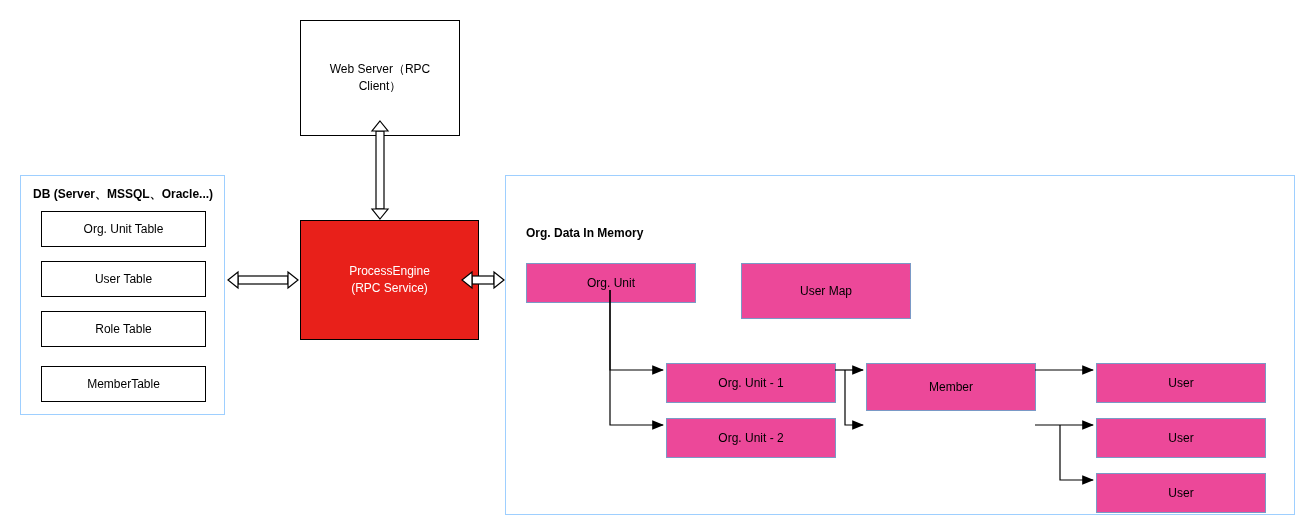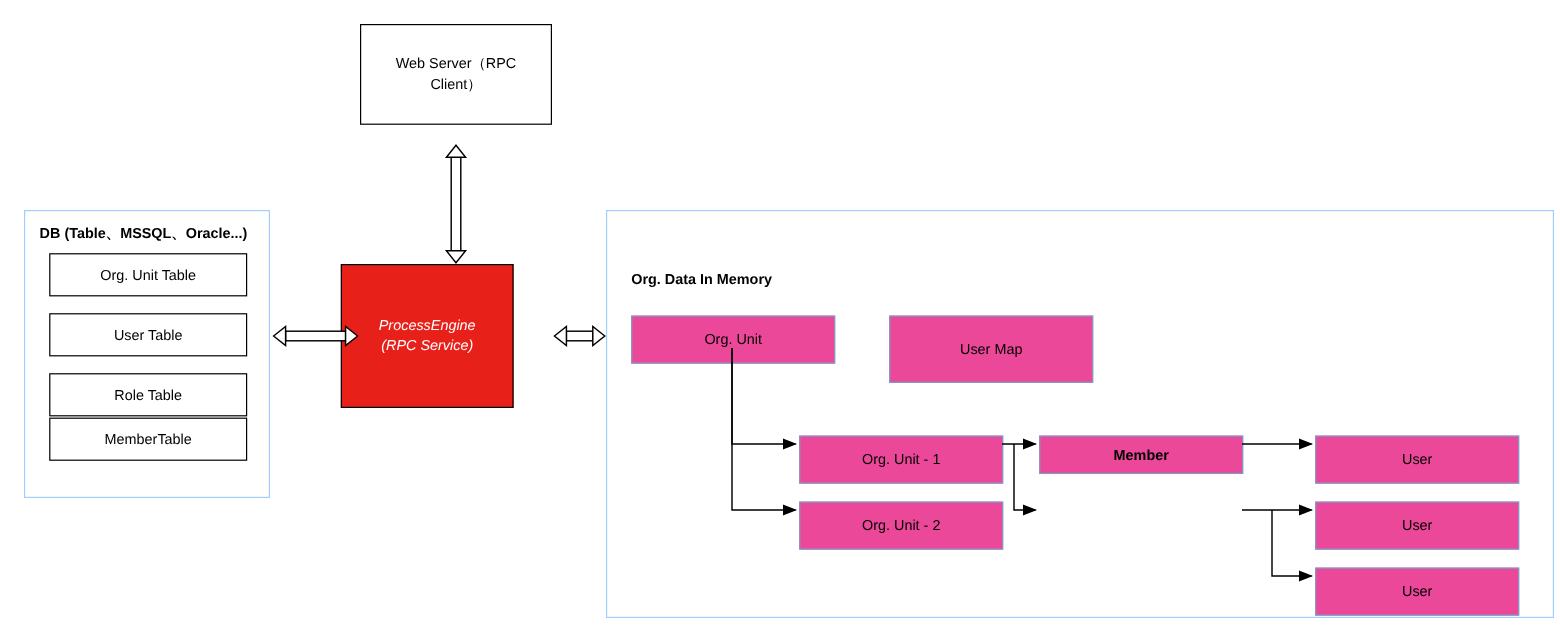--- a/index.html
+++ b/index.html
@@ -53,42 +53,42 @@
     left: 0; top: 0;
     width: 1300px; height: 525px;
     pointer-events: none;
   }
 </style>
 </head>
 <body>
 
 <div class="canvas">
 
-  <div class="box" style="left:300px; top:20px; width:160px; height:84px; padding:0 8px;">
+  <div class="box" style="left:300px; top:20px; width:160px; height:116px; padding:0 8px;">
     <span>Web Server（RPC Client）</span>
   </div>
 
   <div class="panel" style="left:20px; top:175px; width:205px; height:240px;">
-    <div class="panel-title" style="left:12px; top:10px;">DB (Table、MSSQL、Oracle...)</div>
+    <div class="panel-title" style="left:12px; top:10px;">DB (Server、MSSQL、Oracle...)</div>
 
     <div class="box bold" style="left:20px; top:35px; width:165px; height:36px;">
       <span>Org. Unit Table</span>
     </div>
     <div class="box bold" style="left:20px; top:85px; width:165px; height:36px;">
       <span>User Table</span>
     </div>
     <div class="box bold" style="left:20px; top:135px; width:165px; height:36px;">
       <span>Role Table</span>
     </div>
-    <div class="box bold" style="left:20px; top:172px; width:165px; height:36px;">
+    <div class="box bold" style="left:20px; top:190px; width:165px; height:36px;">
       <span>MemberTable</span>
     </div>
   </div>
 
-  <div class="box red" style="left:284px; top:220px; width:144px; height:120px; line-height:1.4;font-style:italic;">
+  <div class="box red" style="left:300px; top:220px; width:179px; height:120px; line-height:1.4;">
     <div>
       <span>ProcessEngine</span><br>
       <span>(RPC Service)</span>
     </div>
   </div>
 
   <div class="panel" style="left:505px; top:175px; width:790px; height:340px;">
 
 
     <div class="panel-title" style="left:20px; top:50px;">Org. Data In Memory</div>
@@ -102,21 +102,21 @@
     </div>
 
     <div class="box blue-node" style="left:160px; top:175px; width:170px; height:40px;">
       <span>Org. Unit - 1</span>
     </div>
 
     <div class="box blue-node" style="left:160px; top:230px; width:170px; height:40px;">
       <span>Org. Unit - 2</span>
     </div>
 
-    <div class="box blue-node" style="left:360px; top:175px; width:170px; height:32px;font-weight:bold;">
+    <div class="box blue-node" style="left:360px; top:175px; width:170px; height:48px;">
       <span>Member</span>
     </div>
 
 
     <div class="box blue-node" style="left:590px; top:175px; width:170px; height:40px;">
       <span>User</span>
     </div>
 
     <div class="box blue-node" style="left:590px; top:230px; width:170px; height:40px;">
       <span>User</span>

